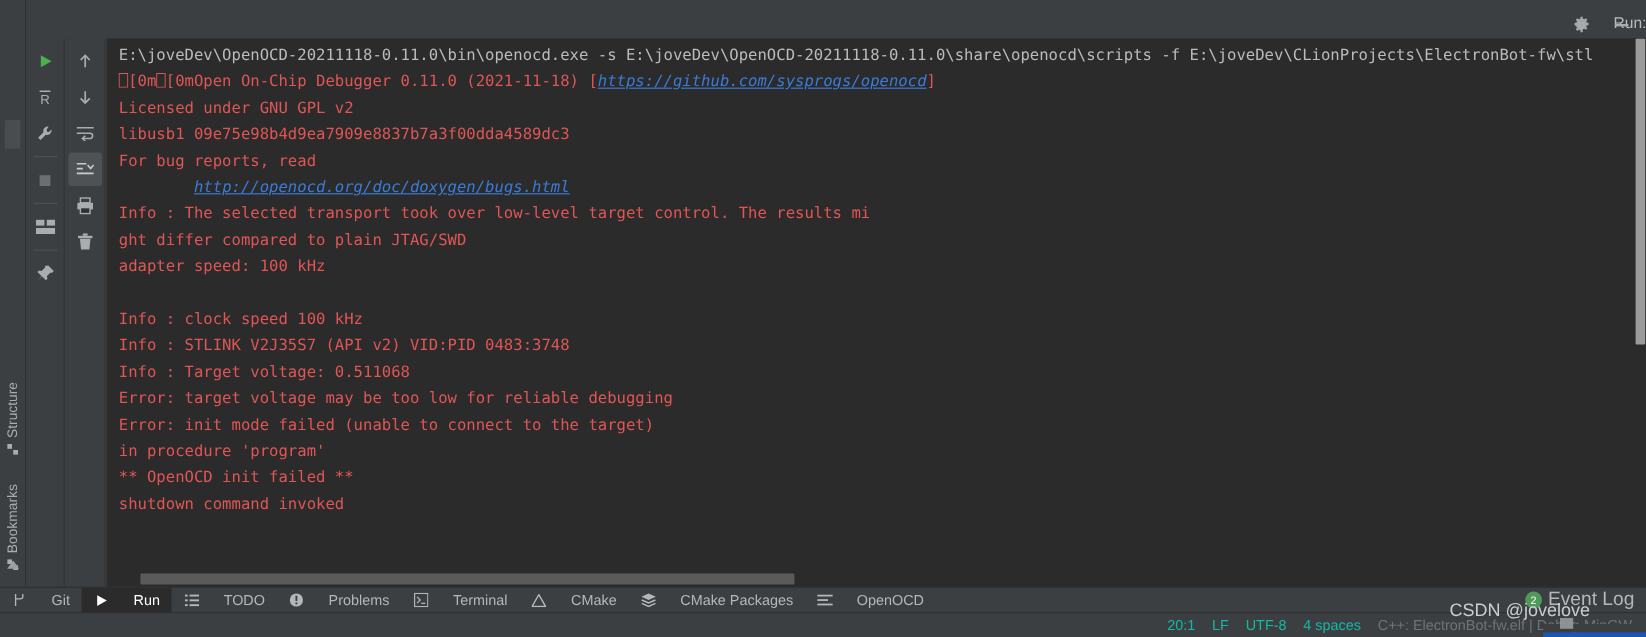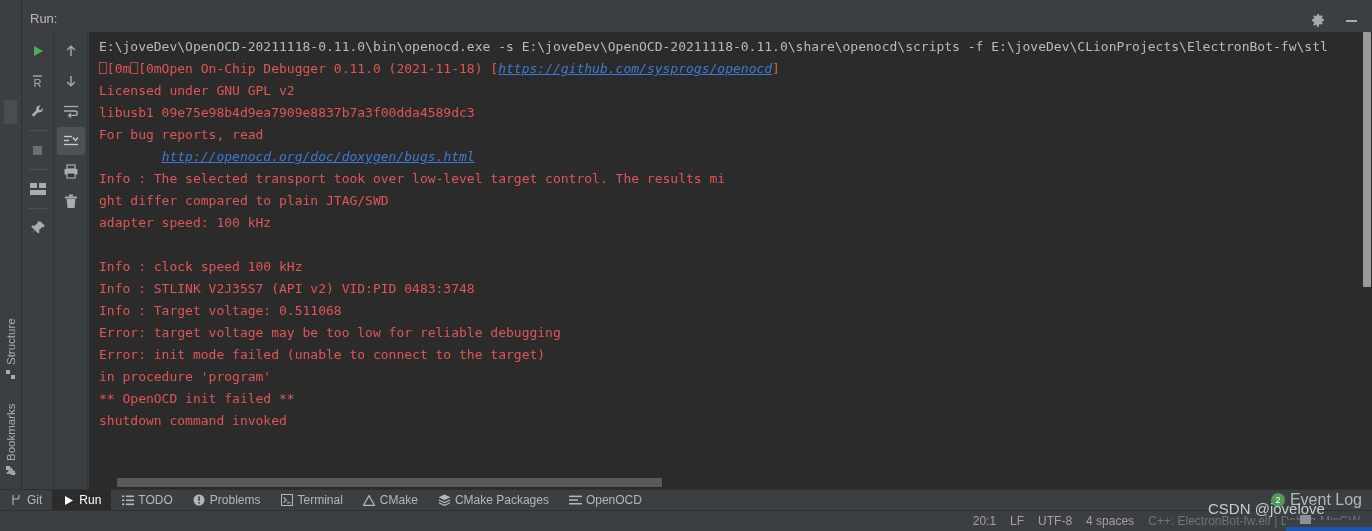--- a/index.html
+++ b/index.html
@@ -58,21 +58,21 @@
   
   .run-window {
     position: absolute; left: 22px; top: 0px; width: 1350px; height: 489px;
     background: #3c3f41;
   }
 
   
   .run-header {
     position: absolute; left: 0; top: 5px; width: 1350px; height: 27px;
     background: #3c3f41;
-    display: flex; align-items: center;
+    display: flex; align-items: center; justify-content: flex-end;
   }
   .run-label {
     margin-left: 8px; color: #bbbbbb; font-size: 13px;
   }
   .run-tab {
     margin-left: 16px; height: 27px; position: relative;
     display: flex; align-items: center; padding: 0 6px 0 4px;
     background: #41454a;
   }
   .run-tab .tab-icon {
@@ -155,21 +155,21 @@
     background: #9b9b9b; border-radius: 1px;
   }
 
   
   .bottom-bar {
     position: absolute; left: 0; top: 489px; width: 1372px; height: 21px;
     background: #3c3f41; border-top: 1px solid #2e3133;
     display: flex; align-items: center;
   }
   .bb-item {
-    height: 21px; display: flex; align-items: center; gap: 4px;
+    height: 21px; display: flex; align-items: center; gap: 20px;
     padding: 0 10px; color: #b4b7ba; font-size: 12px; white-space: nowrap;
   }
   .bb-item.active { background: #2b2b2b; color: #ffffff; }
   .bb-ico { width: 13px; height: 13px; display:inline-flex; align-items:center; justify-content:center; }
   .bb-right { margin-left: auto; display:flex; align-items:center; padding-right: 10px; gap:5px; }
   .badge-count {
     width: 14px; height: 14px; border-radius: 50%;
     background: #4f9a58; color: #fff; font-size: 9px;
     display: flex; align-items: center; justify-content: center;
   }
@@ -184,21 +184,21 @@
   .status-left { display: flex; align-items: center; gap: 6px; padding-left: 8px; }
   .sb-ico {
     width: 12px; height: 12px; border: 1px solid #a9adb2; border-radius: 1px;
     position: relative;
   }
   .sb-ico::after {
     content:''; position:absolute; left:2px; top:1px; width:1.5px; height:8px; background:#a9adb2;
   }
   .status-msg { color: #cfd2d5; font-size: 12px; }
   .status-right { margin-left: auto; display: flex; align-items: center; gap: 14px; padding-right: 12px; }
-  .sr-item { color: #a3a3a3; font-size: 12px; }
+  .sr-item { color: #14b8a6; font-size: 12px; }
   .sr-dim { color: #6f7478; font-size: 12px; }
 
   
   .accent-line {
     position: absolute; left: 1286px; top: 527px; width: 86px; height: 4px; background: #1b56b5;
   }
   .accent-line2 {
     position: absolute; left: 1286px; top: 520px; width: 86px; height: 7px; background: #3c3f41;
   }
 

